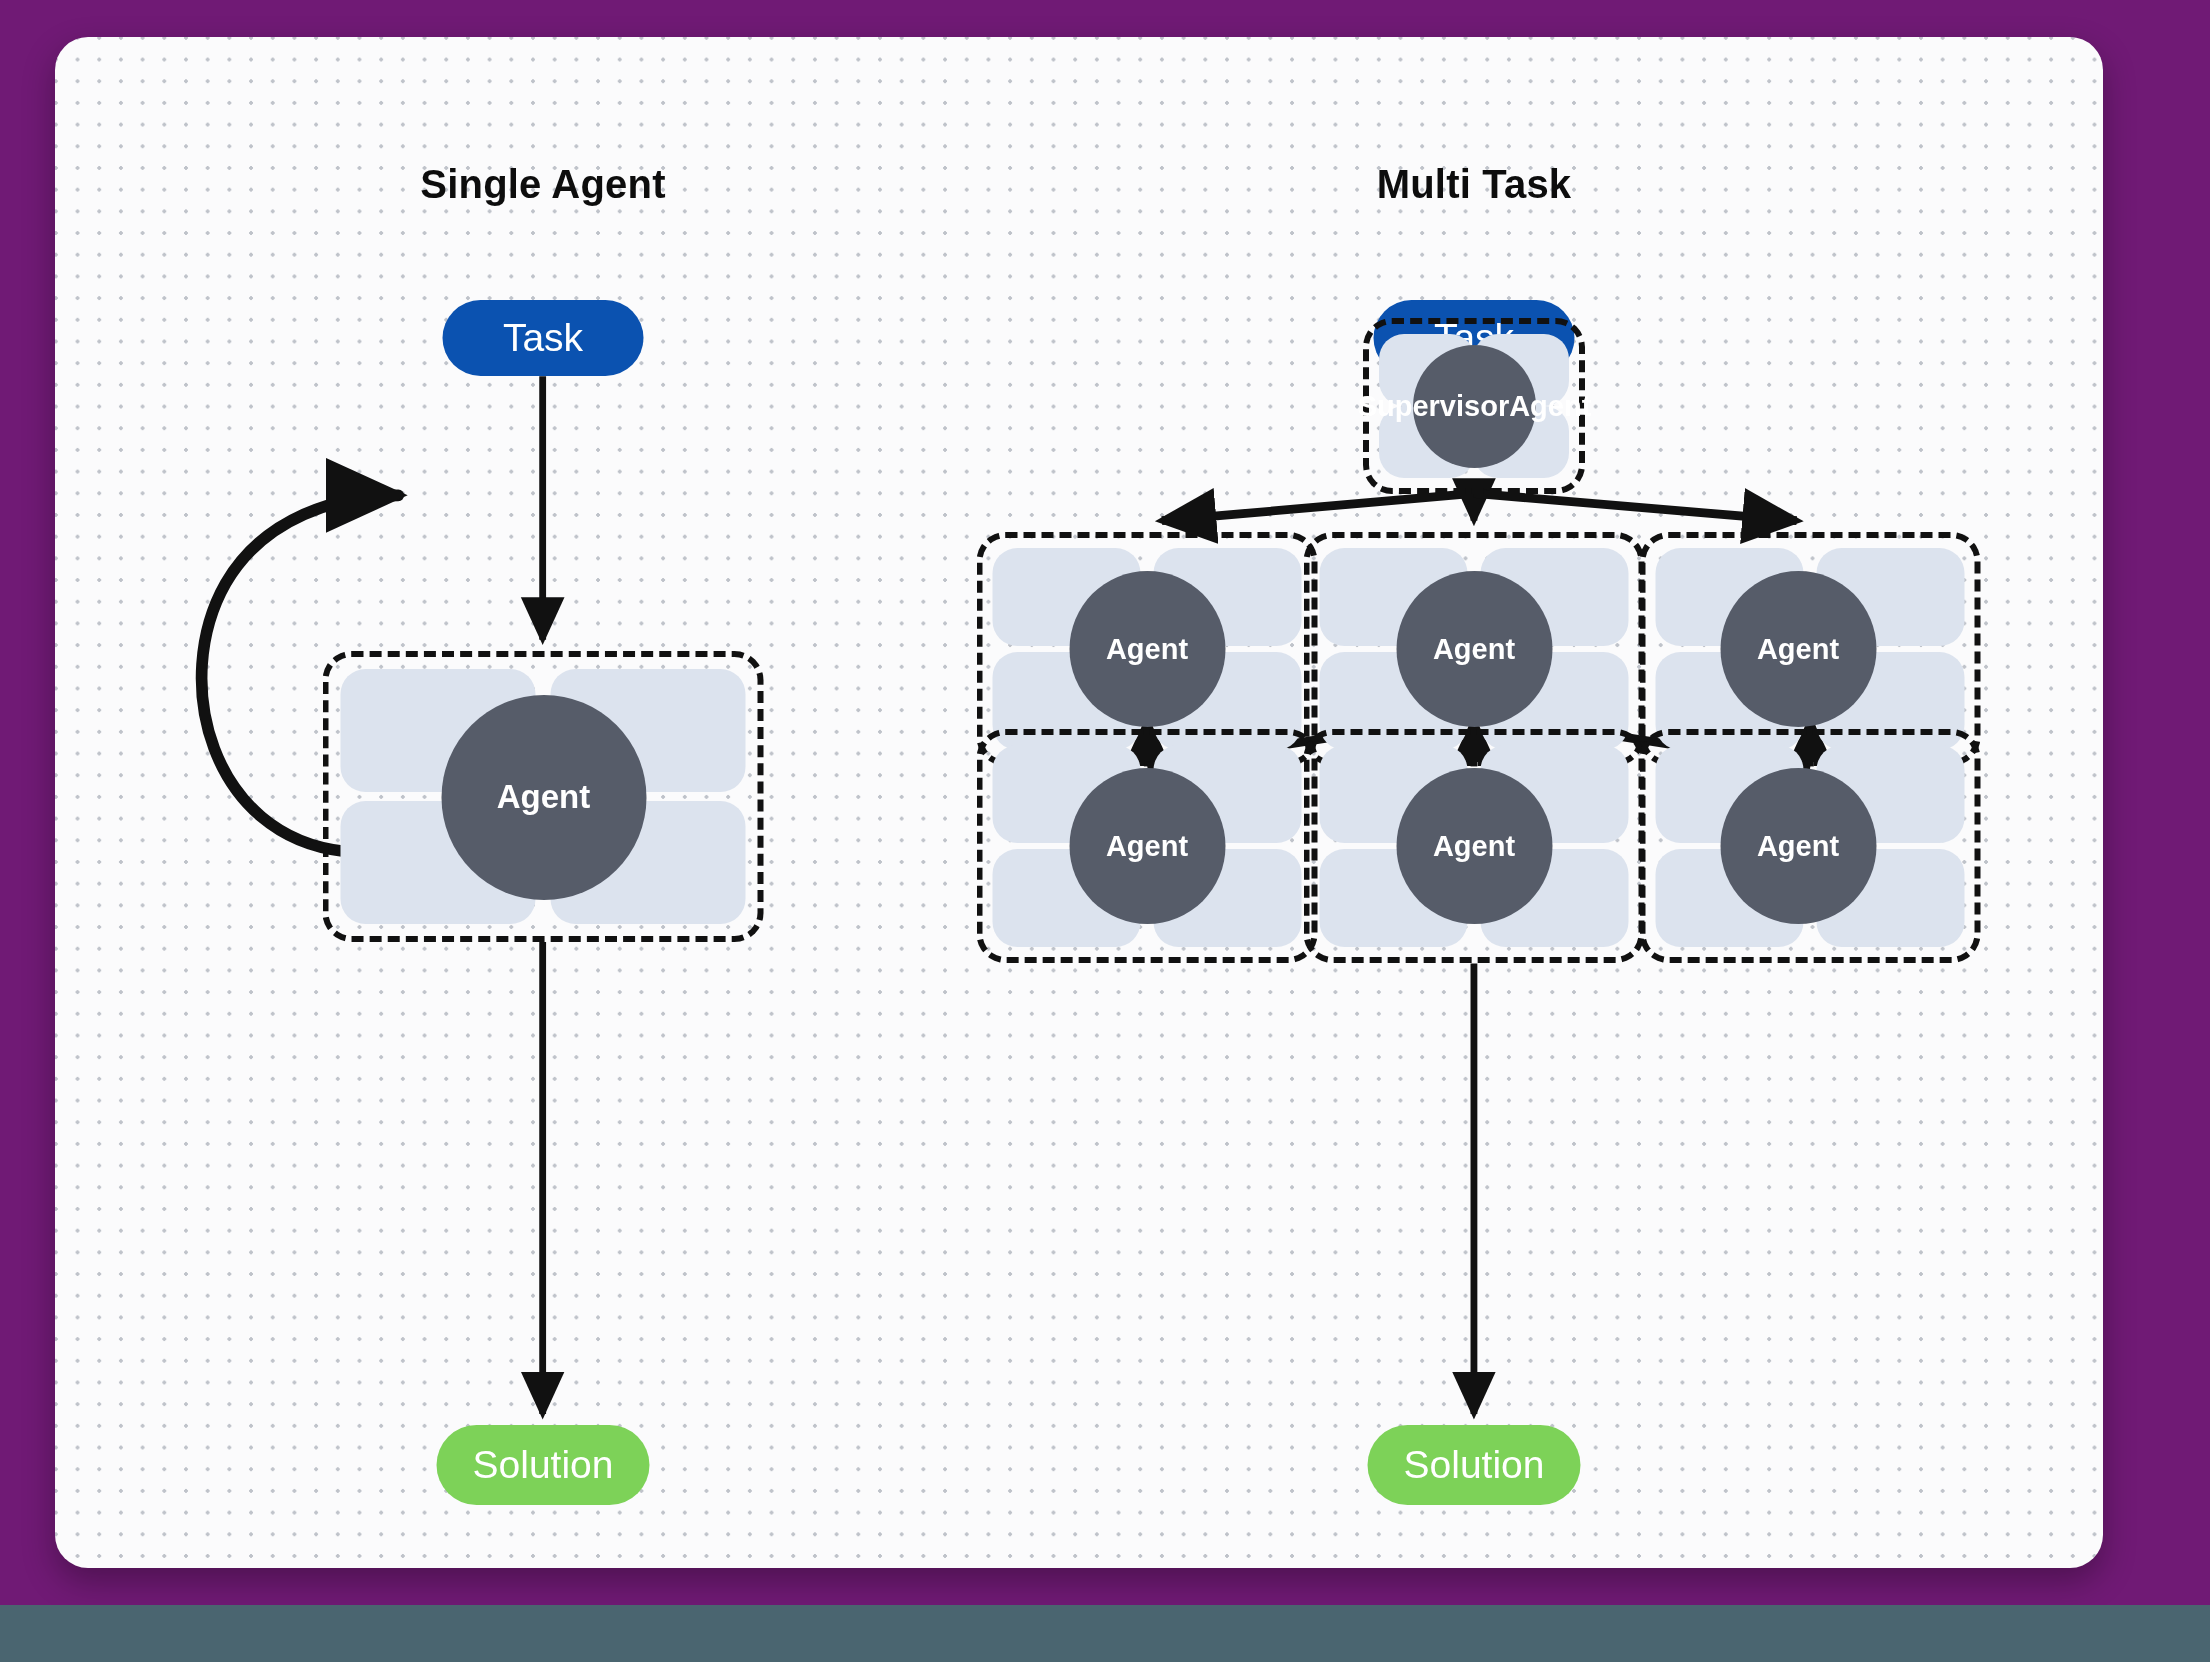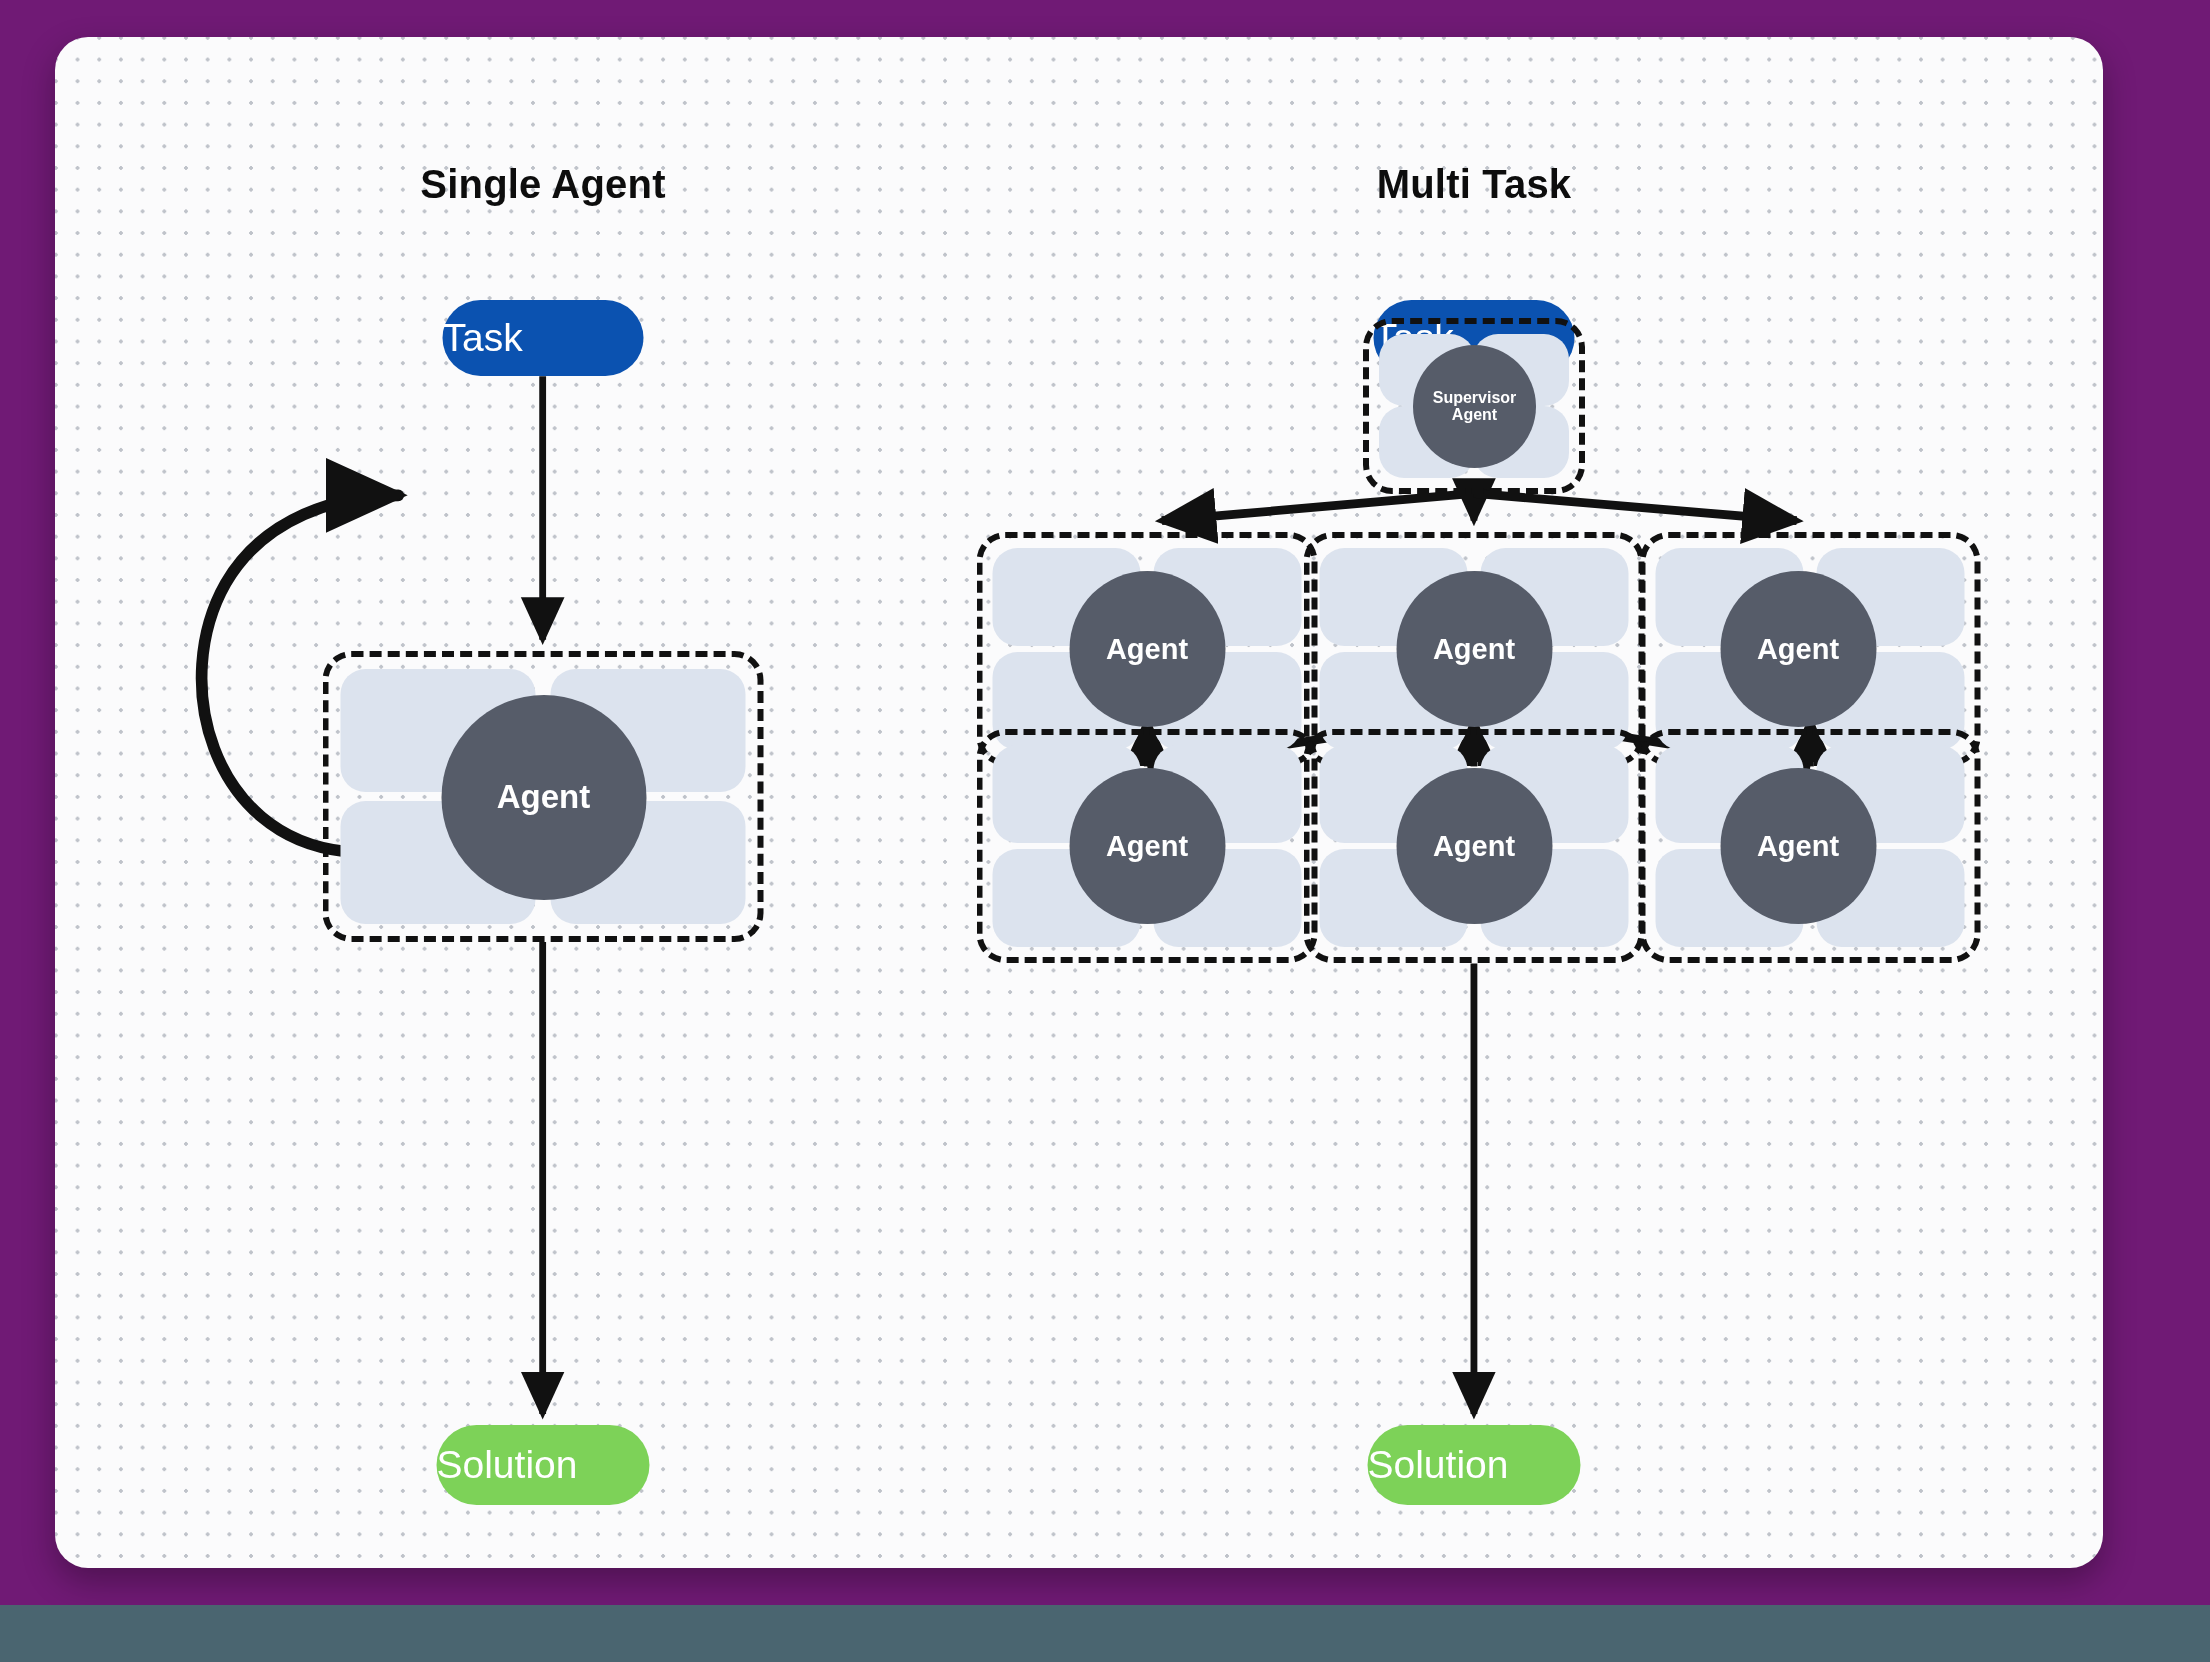--- a/index.html
+++ b/index.html
@@ -56,20 +56,21 @@
     letter-spacing: 0.2px;
     white-space: nowrap;
     transform: translateX(-50%);
     text-align: center;
   }
 
   .pill {
     position: absolute;
     display: flex;
     align-items: center;
+    justify-content: center;
     color: #ffffff;
     font-size: 39px;
     border-radius: 974px;
     transform: translateX(-50%);
     white-space: nowrap;
   }
   .pill.task { background: #0b52b0; }
   .pill.solution { background: #7dd258; }
 
   .agentbox {
@@ -157,21 +158,21 @@
 
       <div class="pill task" style="left:1419px; top:263px; width:201px; height:76px;">
         <span>Task</span>
       </div>
 
       <div class="agentbox" style="left:1419px; top:281px; width:222px; height:176px;">
         <div class="quad" style="left:9.8px; top:9.8px; width:96px; height:72px;"></div>
         <div class="quad" style="right:9.8px; top:9.8px; width:96px; height:72px;"></div>
         <div class="quad" style="left:9.8px; bottom:9.8px; width:96px; height:72px;"></div>
         <div class="quad" style="right:9.8px; bottom:9.8px; width:96px; height:72px;"></div>
-        <div class="disc" style="left:50%; top:50%; width:123px; height:123px; margin-left:-61px; margin-top:-61px; font-size:16px; flex-direction:column;">
+        <div class="disc" style="left:50%; top:50%; width:123px; height:123px; margin-left:-61px; margin-top:-61px; font-size:29px; flex-direction:row;">
           <span>Supervisor</span>
           <span>Agent</span>
         </div>
       </div>
 
       <div class="agentbox" style="left:1092px; top:495px; width:341px; height:234px;">
         <div class="quad" style="left:9.8px; top:9.8px; width:148px; height:98px;"></div>
         <div class="quad" style="right:9.8px; top:9.8px; width:148px; height:98px;"></div>
         <div class="quad" style="left:9.8px; bottom:9.8px; width:148px; height:98px;"></div>
         <div class="quad" style="right:9.8px; bottom:9.8px; width:148px; height:98px;"></div>

